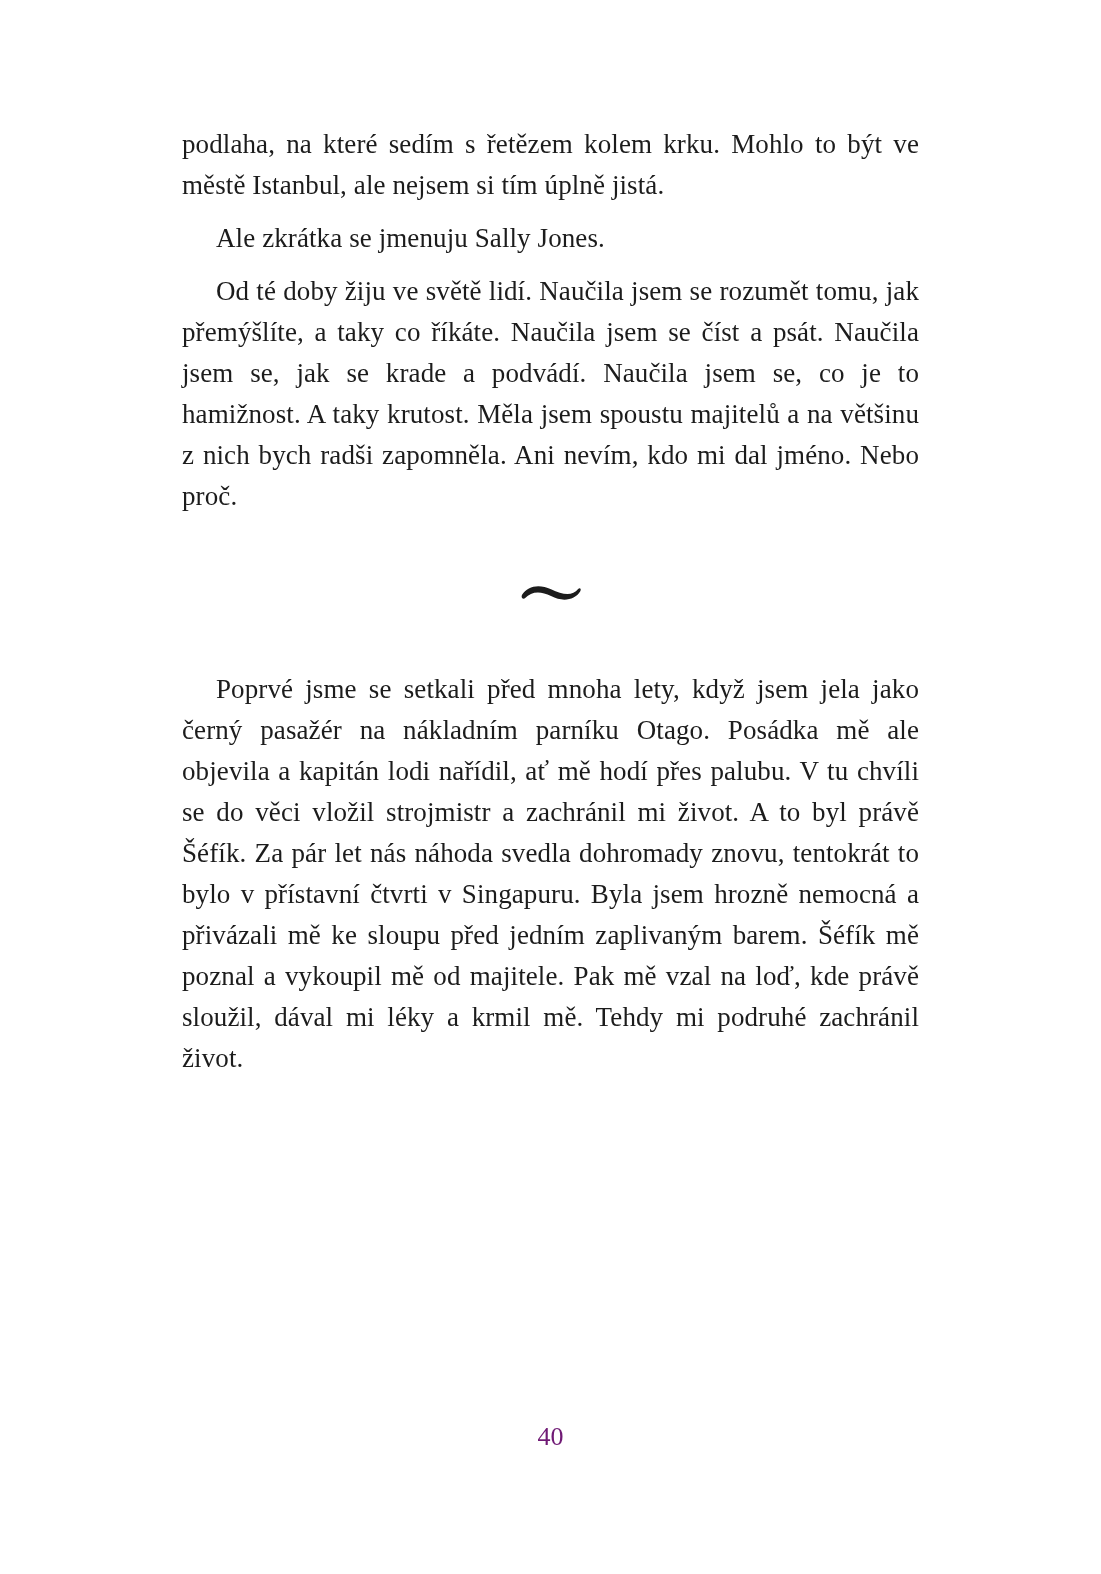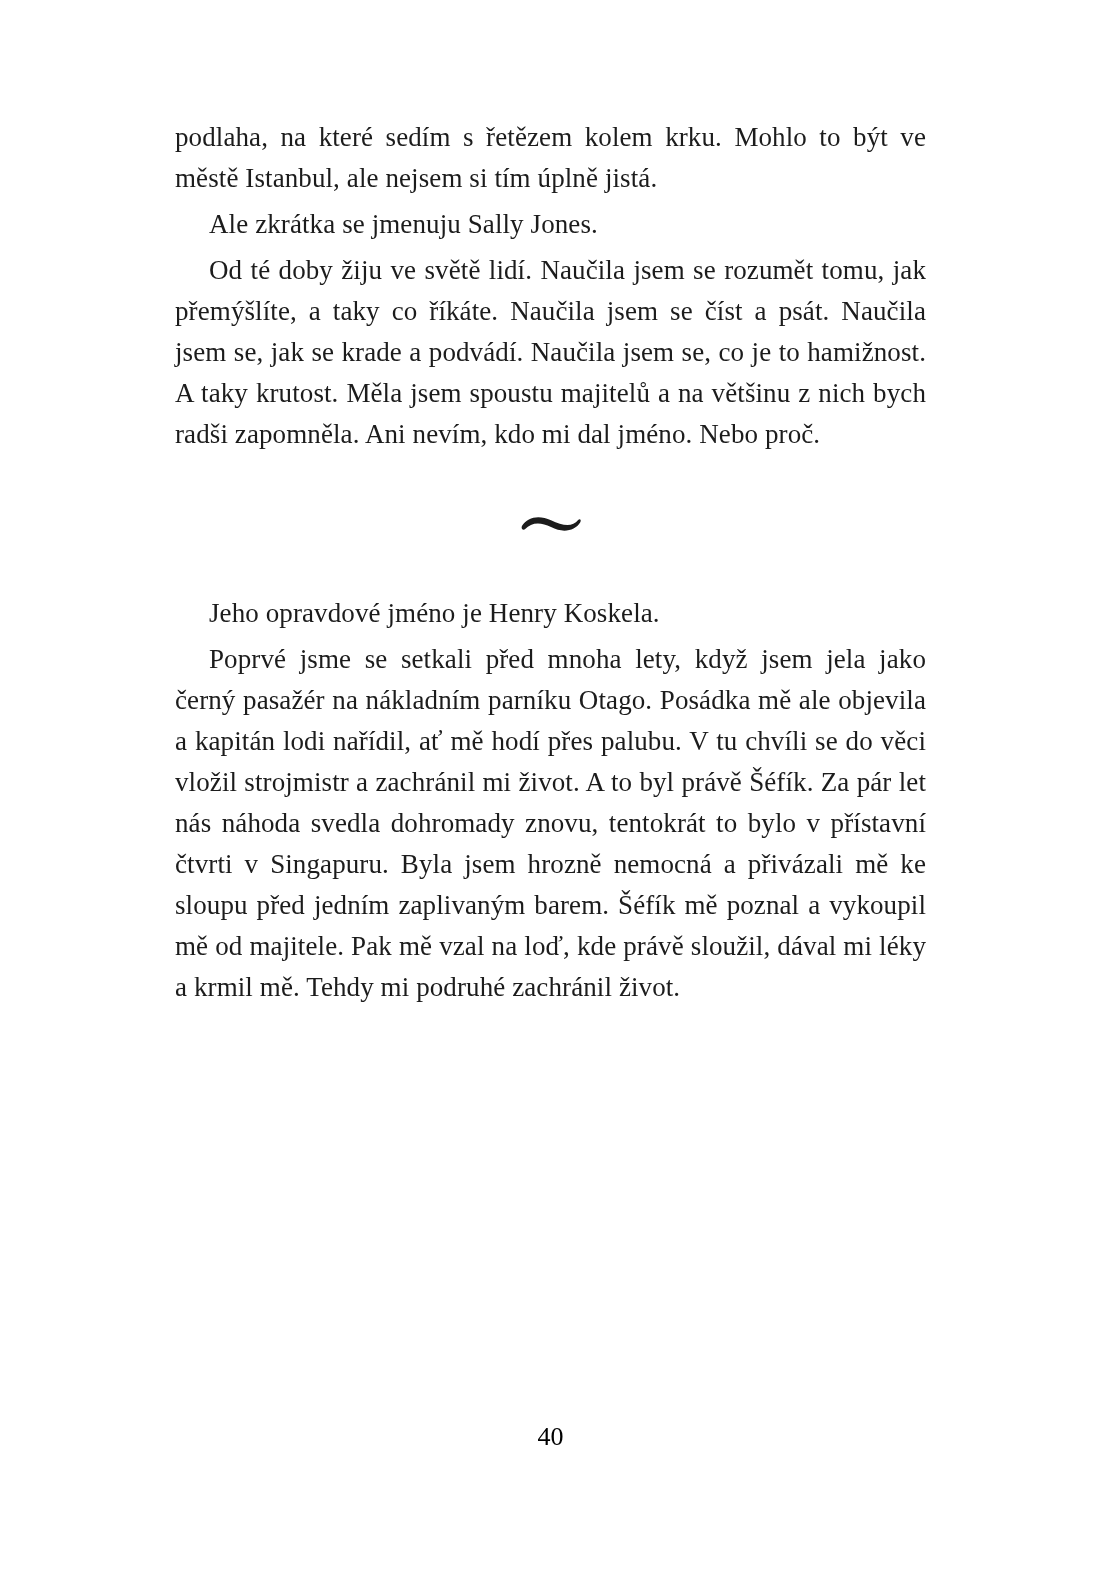--- a/index.html
+++ b/index.html
@@ -15,21 +15,21 @@
     background: #ffffff;
     color: #1c1c1c;
     font-family: "Liberation Serif", "DejaVu Serif", serif;
     font-size: 27px;
     line-height: 41px;
     box-sizing: border-box;
     padding: 112px 170px 0 170px;
     overflow: hidden;
   }
   .text-block p {
-    margin: 5px;
+    margin: 12px;
     text-align: justify;
     letter-spacing: 0.1px;
   }
   .text-block p.indent {
     text-indent: 34px;
   }
   .italic {
   }
   .section-divider {
     height: 128px;
@@ -46,21 +46,21 @@
     fill: #1c1c1c;
   }
   .page-number {
     position: absolute;
     left: 0;
     right: 0;
     bottom: 122px;
     text-align: center;
     font-size: 26px;
     line-height: 30px;
-    color: #000000;
+    color: #701a75;
   }
 </style>
 </head>
 <body>
 
 <div class="book-page">
 
   <div class="text-block">
       <p class=""><span>podlaha, na které sedím s řetězem kolem krku. Mohlo to být ve městě Istanbul, ale nejsem si tím úplně jistá.</span></p>
       <p class="indent"><span>Ale zkrátka se jmenuju Sally Jones.</span></p>
@@ -73,19 +73,18 @@
                C9,3.5 21,1.5 33,7.2
                C45,12.9 55,14.5 61,7
                C62.6,5.2 64.6,6.8 63.2,9.2
                C57.5,18.5 45,20.5 33,14.2
                C22,8.5 12.5,9.5 6.4,16.2
                C4.4,18.4 1.8,15.6 3,13 Z"></path>
     </svg>
   </div>
 
   <div class="text-block">
-      <p class="indent"><span>Jeho opravdové jméno je Henry Koskela.</span></p>
       <p class="indent"><span>Poprvé jsme se setkali před mnoha lety, když jsem jela jako černý pasažér na nákladním parníku </span><span class="italic">Otago</span><span>. Posádka mě ale objevila a kapitán lodi nařídil, ať mě hodí přes palubu. V tu chvíli se do věci vložil strojmistr a zachránil mi život. A to byl právě Šéfík. Za pár let nás náhoda svedla dohromady znovu, tentokrát to bylo v přístavní čtvrti v Singapuru. Byla jsem hrozně nemocná a přivázali mě ke sloupu před jedním zaplivaným barem. Šéfík mě poznal a vykoupil mě od majitele. Pak mě vzal na loď, kde právě sloužil, dával mi léky a krmil mě. Tehdy mi podruhé zachránil život.</span></p>
     </div>
 
   <div class="page-number">40</div>
 
 </div>
 
 </body></html>

